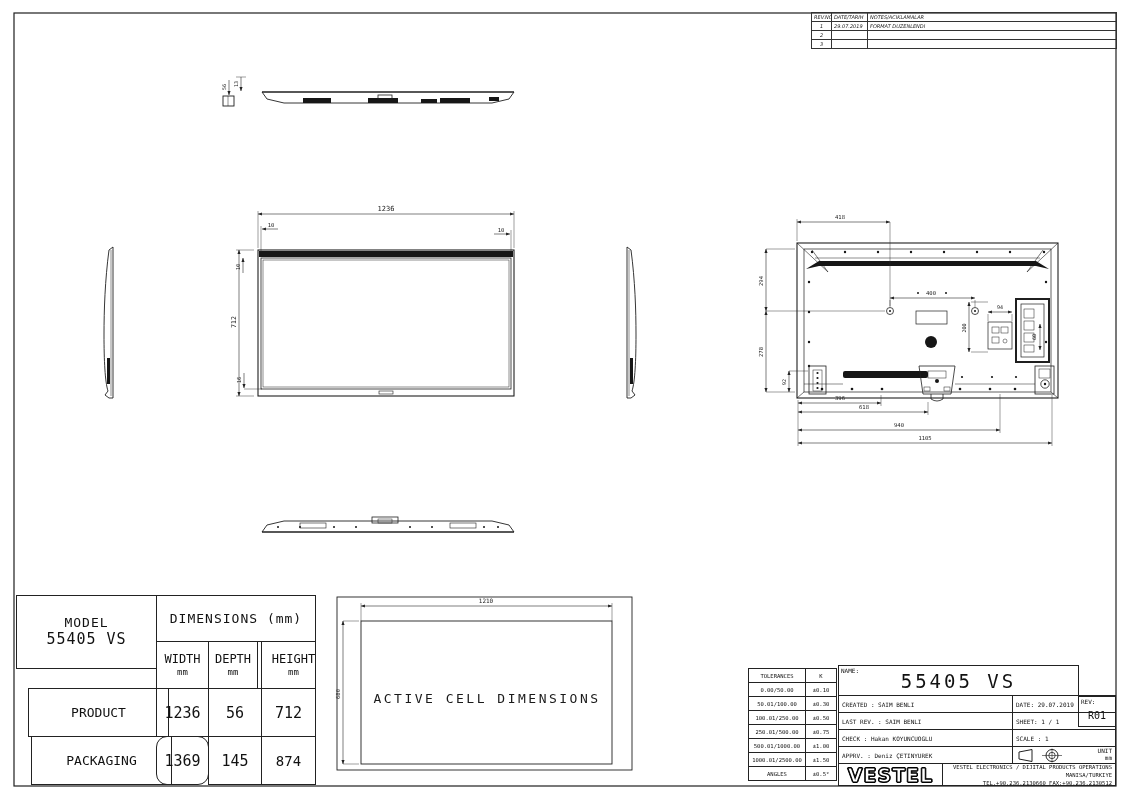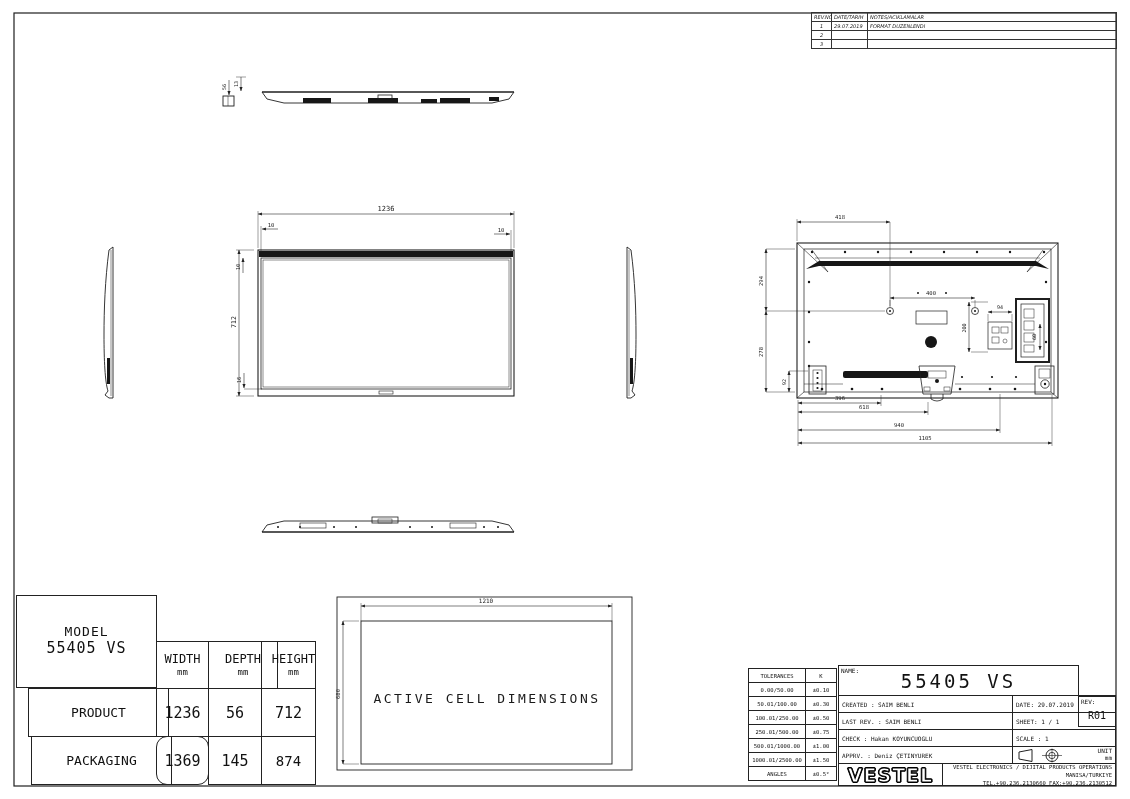--- a/index.html
+++ b/index.html
@@ -299,33 +299,34 @@
     </tr>
     <tr>
       <td style="text-align:center">3</td>
       <td></td>
       <td></td>
     </tr>
   </tbody>
     </table>
 
   <div class="cellbox" style="left:16px;top:595px;width:300px;height:190px;">
-    <div class="cell" style="left:0;top:0;width:141px;height:93px;">
+    <div class="cell" style="left:0;top:0;width:141px;height:74px;">
       <div class="stack" style="font-size:13px;letter-spacing:1px;">
         <span>MODEL</span>
         <span style="font-size:15px">55405 VS</span>
       </div>
     </div>
+    <div class="cell" style="left:140px;top:0;width:160px;height:47px;font-size:13px;letter-spacing:1px;">DIMENSIONS (mm)</div>
     <div class="cell" style="left:140px;top:46px;width:53px;height:48px;">
       <div class="stack" style="font-size:12px;">
         <span>WIDTH</span>
         <span style="font-size:9px">mm</span>
       </div>
     </div>
-    <div class="cell" style="left:192px;top:46px;width:70px;height:48px;">
+    <div class="cell" style="left:192px;top:46px;width:50px;height:48px;">
       <div class="stack" style="font-size:12px;">
         <span>DEPTH</span>
         <span style="font-size:9px">mm</span>
       </div>
     </div>
     <div class="cell" style="left:245px;top:46px;width:55px;height:48px;padding-left:10px;">
       <div class="stack" style="font-size:12px;">
         <span>HEIGHT</span>
         <span style="font-size:9px">mm</span>
       </div>

